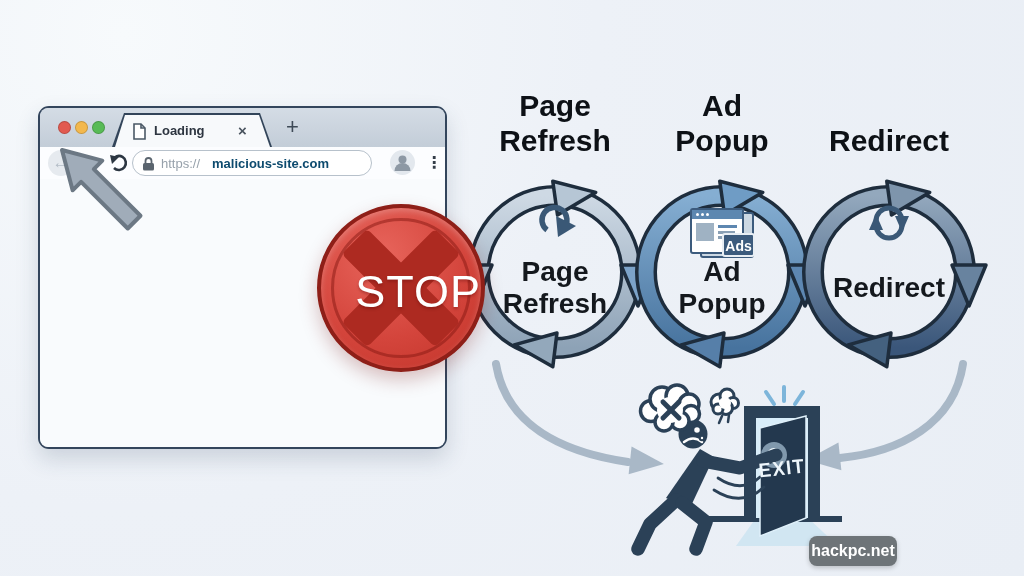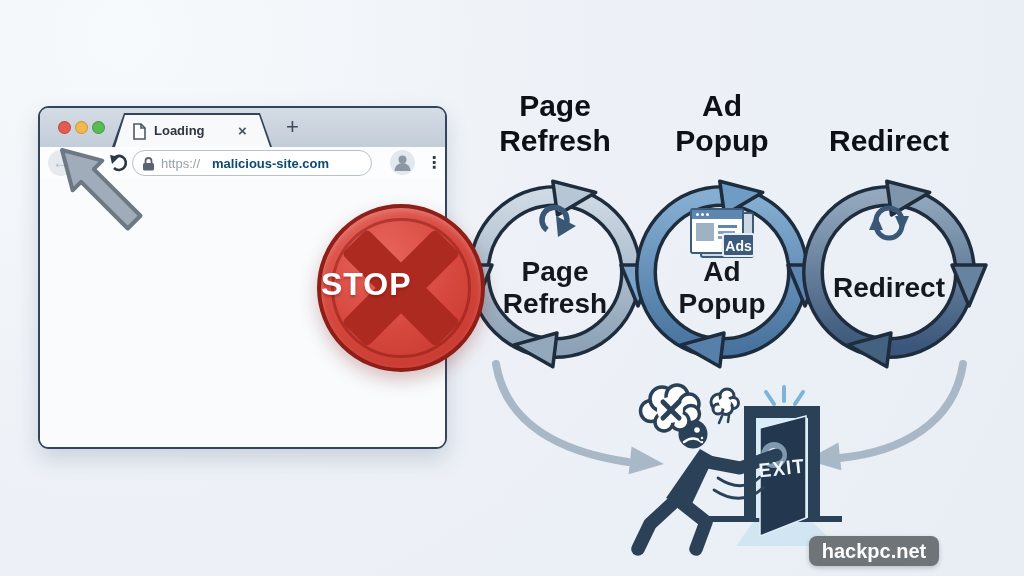--- a/index.html
+++ b/index.html
@@ -39,22 +39,22 @@
   .stop{left:317px;top:204px;width:168px;height:168px;border-radius:50%;z-index:4;
     background:radial-gradient(circle at 38% 30%, #e8655c 0%, #d4453c 55%, #c03228 100%);
     border:4px solid #8e1f18;box-sizing:border-box;
     box-shadow:0 8px 18px rgba(120,20,15,.25), inset 0 3px 6px rgba(255,255,255,.25);}
   .stop::after{content:"";position:absolute;inset:10px;border-radius:50%;
     border:3px solid rgba(135,24,18,.5);}
   .stop .xbar{position:absolute;left:14px;top:62px;width:132px;height:36px;background:#ad2a21;
     border-radius:5px;z-index:1;}
   .stop .xbar.b1{transform:rotate(45deg);}
   .stop .xbar.b2{transform:rotate(-45deg);}
-  .stop-label{position:absolute;left:0;right:0;top:58px;text-align:left;z-index:3;
-    font-size:32px;font-weight:700;color:#ffffff;letter-spacing:1px;
+  .stop-label{position:absolute;left:0;right:0;top:58px;text-align:right;z-index:3;
+    font-size:45px;font-weight:400;color:#ffffff;letter-spacing:1px;
     text-shadow:0 2px 3px rgba(90,10,8,.35);}
   
   .toplabel{width:190px;height:76px;z-index:3;display:flex;flex-direction:column;
     justify-content:flex-end;align-items:center;text-align:center;
     font-size:30px;line-height:35px;font-weight:800;color:#0d1116;}
   .innerlabel{width:160px;height:72px;top:252px;z-index:3;display:flex;flex-direction:column;
     justify-content:center;align-items:center;text-align:center;
     font-size:28px;line-height:32px;font-weight:800;color:#14181d;}
   
   .adsicon{left:690px;top:208px;width:66px;height:54px;z-index:3;}
@@ -64,22 +64,22 @@
   .adsbar{left:0;top:0;right:0;height:9px;background:#5d87b0;}
   .adsdot{top:3px;width:3px;height:3px;border-radius:50%;background:#fff;}
   .adsbox{left:4px;top:13px;width:18px;height:18px;background:#9fb2c3;}
   .adsline{left:26px;height:3px;background:#8aa0b5;}
   .adsbadge{left:32px;top:25px;width:33px;height:24px;background:#3c5b7d;border:2px solid #e8eef4;
     border-radius:3px;color:#fff;font-size:14px;font-weight:700;text-align:center;line-height:22px;
     box-sizing:border-box;}
   
   .exitlabel{left:750px;top:457px;width:64px;z-index:3;text-align:center;
     transform:rotate(-6deg) scaleX(.92);font-size:20px;font-weight:800;color:#eef6fb;letter-spacing:1.5px;}
-  .watermark{left:809px;top:536px;width:130px;height:30px;z-index:8;background:#6e7478;
-    border-radius:8px;text-align:center;line-height:30px;color:#fff;font-size:20px;font-weight:700;
+  .watermark{left:809px;top:536px;width:88px;height:30px;z-index:8;background:#6e7478;
+    border-radius:8px;text-align:center;line-height:30px;color:#fff;font-size:16px;font-weight:700;
     box-shadow:0 2px 5px rgba(0,0,0,.2);}
 </style>
 </head>
 <body>
 
 <div class="stage">
 
   <svg class="art" viewBox="0 0 1024 576">
     <defs>
       <linearGradient id="g1" x1="0" y1="0" x2="0" y2="1">

